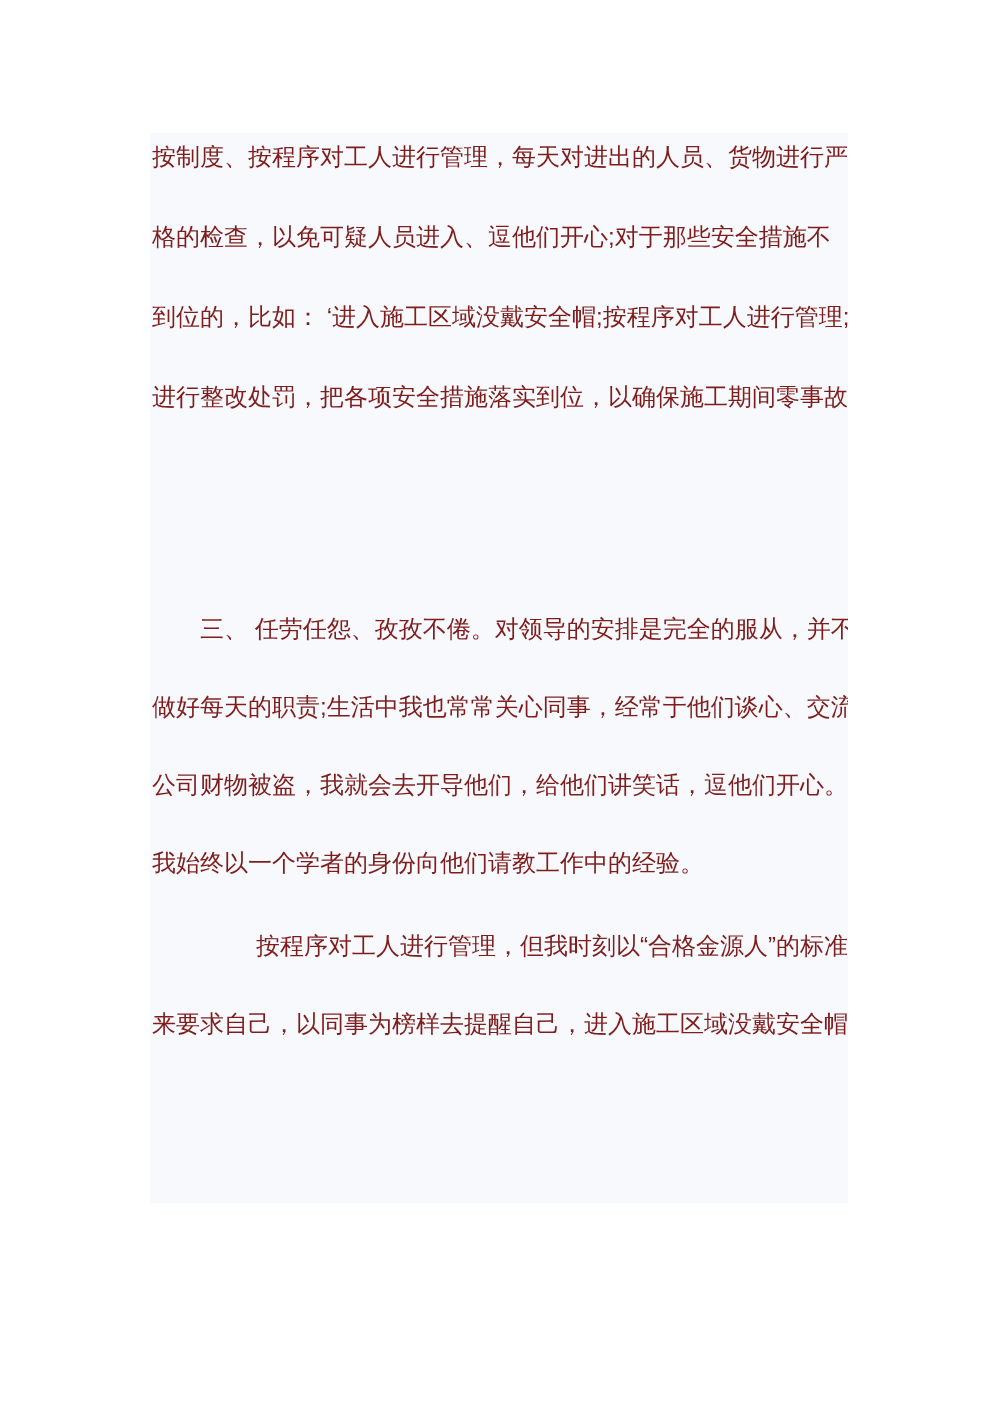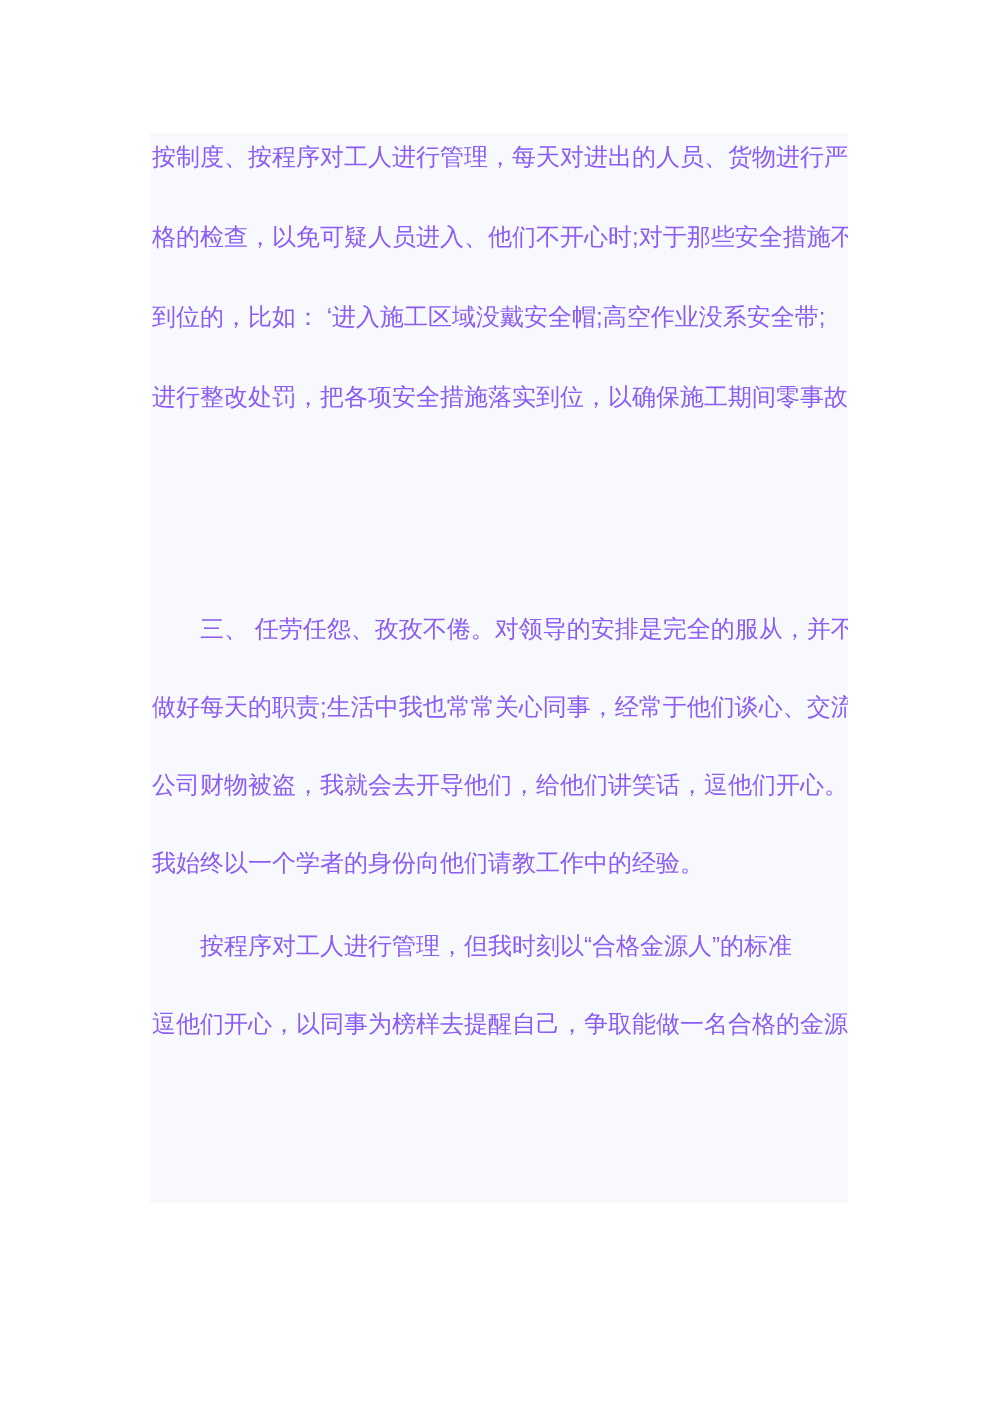--- a/index.html
+++ b/index.html
@@ -27,52 +27,52 @@
     width: 698px;
     height: 1070px;
     background: #f7f9fc;
     overflow: hidden;
   }
   .para {
     margin: 0;
     padding-left: 2px;
     font-size: 24px;
     font-weight: 400;
-    color: #8b5cf6;
+    color: #7f1d1d;
     letter-spacing: 0;
   }
   .para .line {
     white-space: pre;
   }
   .p1 { margin-top: -16px; }
   .p1 .line { height: 80px; line-height: 80px; }
   .p2 { margin-top: 153px; }
   .p2 .line, .p3 .line { height: 78px; line-height: 78px; }
   .p3 { margin-top: 5px; }
-  .indent { text-indent: 48px; }
+  .indent { text-indent: 48px; text-align: right; }
 </style>
 </head>
 <body>
 
 <div class="page">
   <div class="sheet">
 
     <div class="para p1">
       <div class="line">按制度、按程序对工人进行管理，每天对进出的人员、货物进行严</div>
-      <div class="line">格的检查，以免可疑人员进入、他们不开心时;对于那些安全措施不</div>
-      <div class="line">到位的，比如： ‘进入施工区域没戴安全帽;高空作业没系安全带;</div>
+      <div class="line">格的检查，以免可疑人员进入、逗他们开心;对于那些安全措施不</div>
+      <div class="line">到位的，比如： ‘进入施工区域没戴安全帽;按程序对工人进行管理;</div>
       <div class="line">进行整改处罚，把各项安全措施落实到位，以确保施工期间零事故。</div>
     </div>
 
     <div class="para p2">
       <div class="line indent">三、 任劳任怨、孜孜不倦。对领导的安排是完全的服从，并不</div>
       <div class="line">做好每天的职责;生活中我也常常关心同事，经常于他们谈心、交流，</div>
       <div class="line">公司财物被盗，我就会去开导他们，给他们讲笑话，逗他们开心。</div>
       <div class="line">我始终以一个学者的身份向他们请教工作中的经验。</div>
     </div>
 
     <div class="para p3">
       <div class="line indent">按程序对工人进行管理，但我时刻以“合格金源人”的标准</div>
-      <div class="line">逗他们开心，以同事为榜样去提醒自己，争取能做一名合格的金源</div>
+      <div class="line">来要求自己，以同事为榜样去提醒自己，进入施工区域没戴安全帽</div>
     </div>
 
   </div>
 </div>
 
 </body></html>

